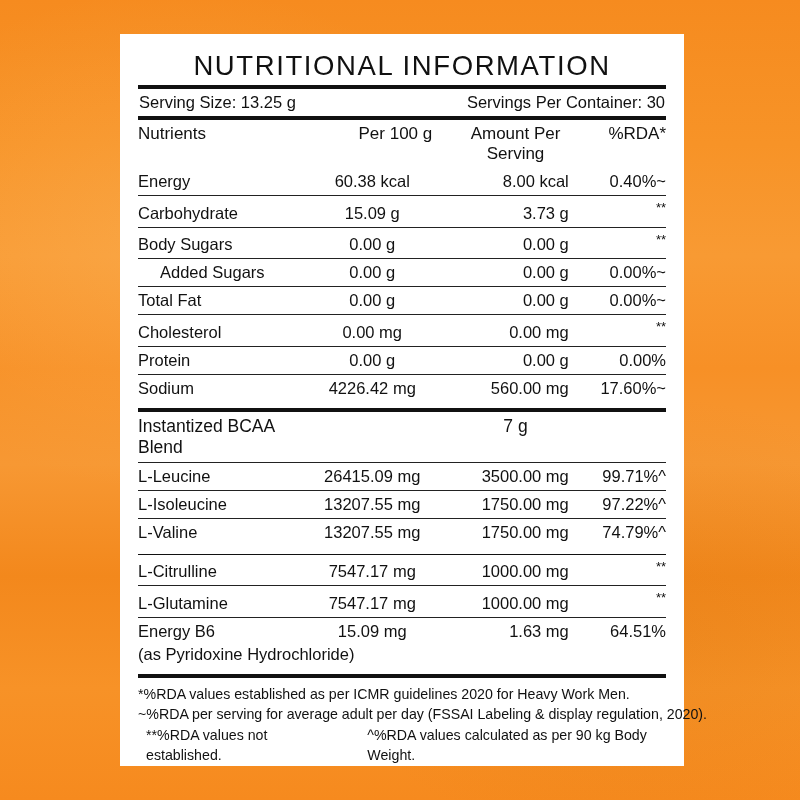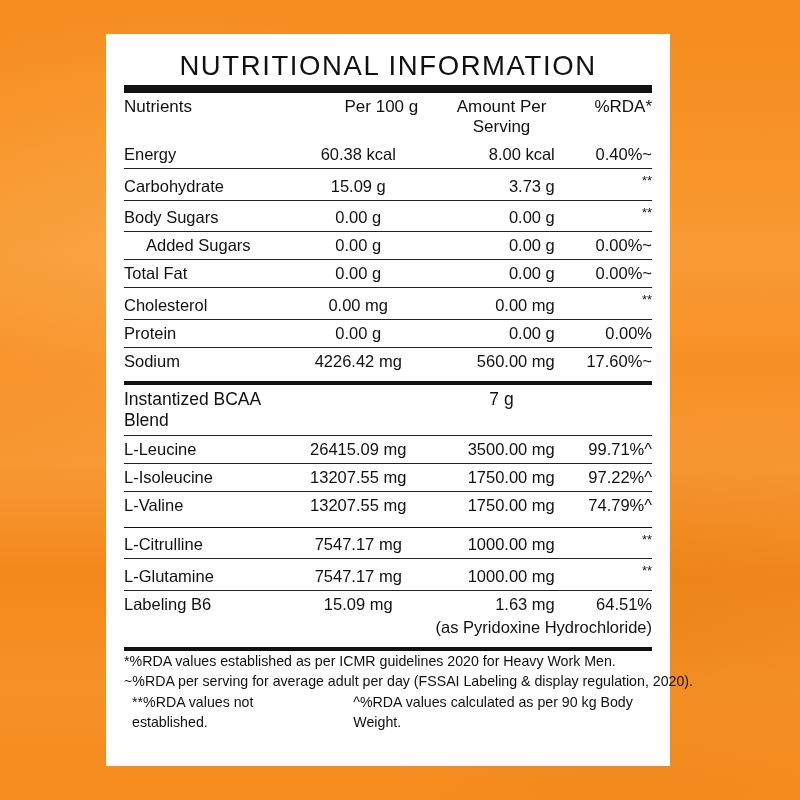--- a/index.html
+++ b/index.html
@@ -32,21 +32,21 @@
     content: "";
     position: absolute;
     inset: 0;
     background:
       radial-gradient(ellipse 60% 45% at 22% 30%, rgba(255,200,120,0.25), rgba(255,255,255,0) 70%),
       radial-gradient(ellipse 55% 40% at 80% 78%, rgba(200,110,10,0.18), rgba(255,255,255,0) 72%);
   }
 
   #label {
     position: absolute;
-    left: 106px;
+    left: 120px;
     top: 34px;
     width: 564px;
     height: 732px;
     background: #FFFFFF;
     box-sizing: border-box;
     padding: 14px 18px 10px 18px;
     color: #111111;
   }
 
   .title {
@@ -102,21 +102,21 @@
     font-weight: 700;
     font-size: 17.5px;
     padding-top: 5px;
     padding-bottom: 5px;
   }
   .blend-row .c-serv { text-align: center; padding-right: 0 !important; }
 
   .footer {
     font-size: 14.2px;
     line-height: 1.45;
-    padding-top: 0;
+    padding-top: 6px;
   }
   .footer .line { white-space: nowrap; }
   .footer .split {
     display: flex;
     gap: 40px;
     margin-left: 8px;
   }
 
   .vitb6-note {
     font-size: 16.5px;
@@ -126,20 +126,24 @@
 <body>
 
 <div id="backdrop"></div>
 
 <div id="label">
 
   <div class="title">NUTRITIONAL INFORMATION</div>
 
   <div class="rule-thick"></div>
 
+  <div class="serving-row">
+    <span>Serving Size: 13.25 g</span>
+    <span>Servings Per Container: 30</span>
+  </div>
 
   <div class="rule-thick"></div>
 
   <table class="nutri">
     <thead>
       <tr>
         <th class="c-name">Nutrients</th>
         <th class="c-p100">Per 100 g</th>
         <th class="c-serv">Amount Per Serving</th>
         <th class="c-rda">%RDA*</th>
@@ -238,27 +242,27 @@
         <td class="c-serv">1000.00 mg</td>
         <td class="c-rda"><span class="rda-small">**</span></td>
       </tr>
       <tr class="row">
         <td class="c-name">L-Glutamine</td>
         <td class="c-p100">7547.17 mg</td>
         <td class="c-serv">1000.00 mg</td>
         <td class="c-rda"><span class="rda-small">**</span></td>
       </tr>
       <tr class="row">
-        <td class="c-name">Labeling B6</td>
+        <td class="c-name">Energy B6</td>
         <td class="c-p100">15.09 mg</td>
         <td class="c-serv">1.63 mg</td>
         <td class="c-rda">64.51%</td>
       </tr>
       <tr>
-        <td colspan="4" class="vitb6-note" style="padding-top:0;text-align:right;">(as Pyridoxine Hydrochloride)</td>
+        <td colspan="4" class="vitb6-note" style="padding-top:0;">(as Pyridoxine Hydrochloride)</td>
       </tr>
     </tbody>
   </table>
 
   <div class="rule-thick" style="margin-top:6px;"></div>
 
   <div class="footer">
     <div class="line">*%RDA values established as per ICMR guidelines 2020 for Heavy Work Men.</div>
     <div class="line">~%RDA per serving for average adult per day (FSSAI Labeling &amp; display regulation, 2020).</div>
     <div class="split">

